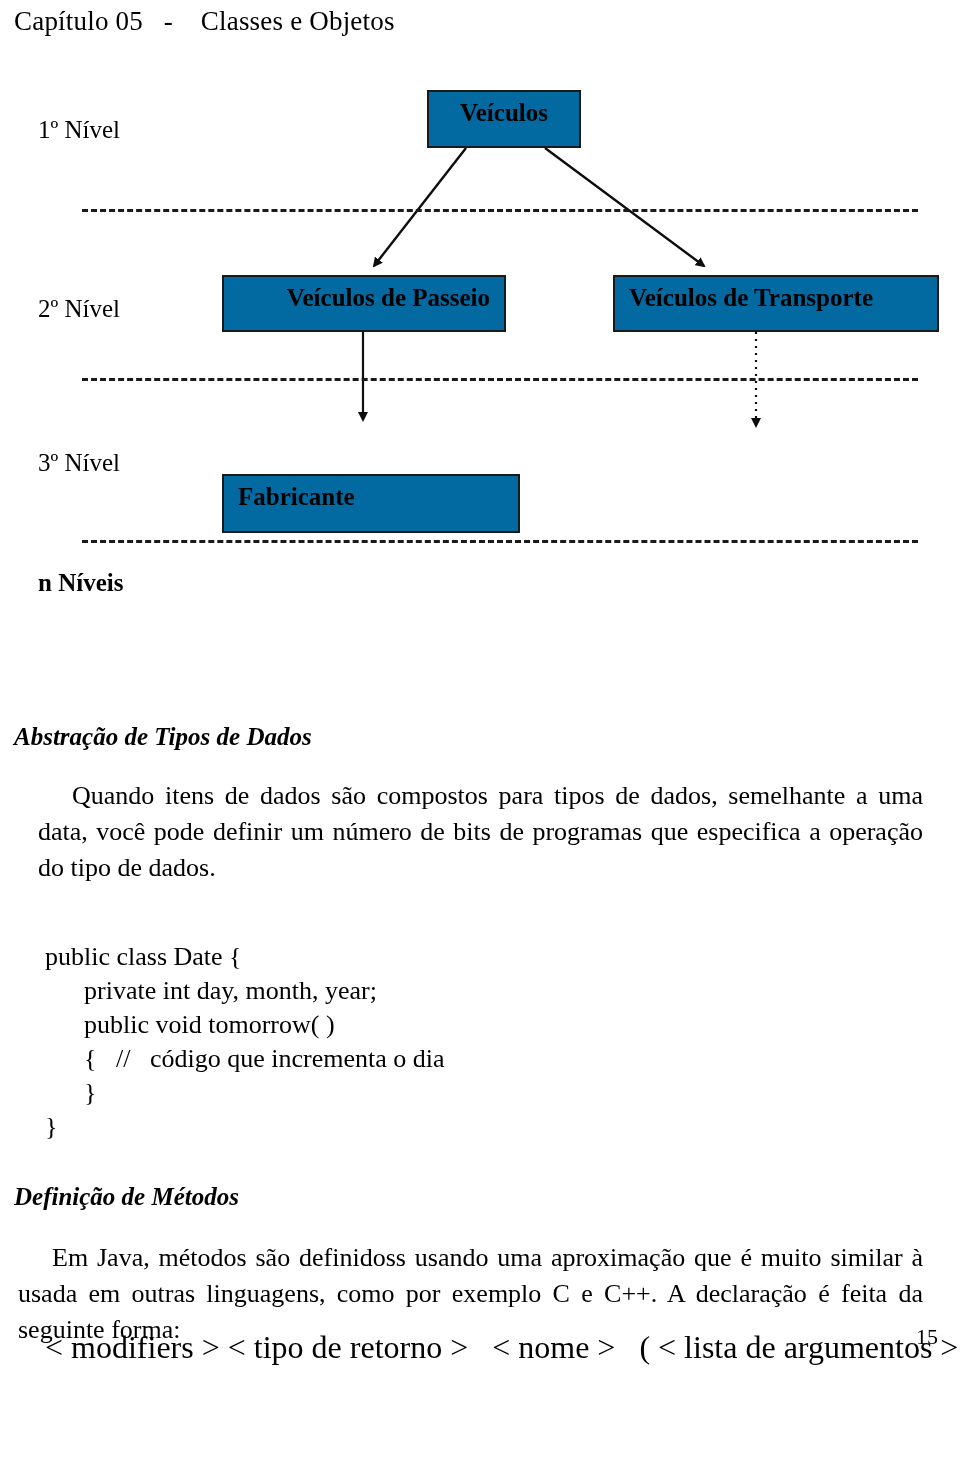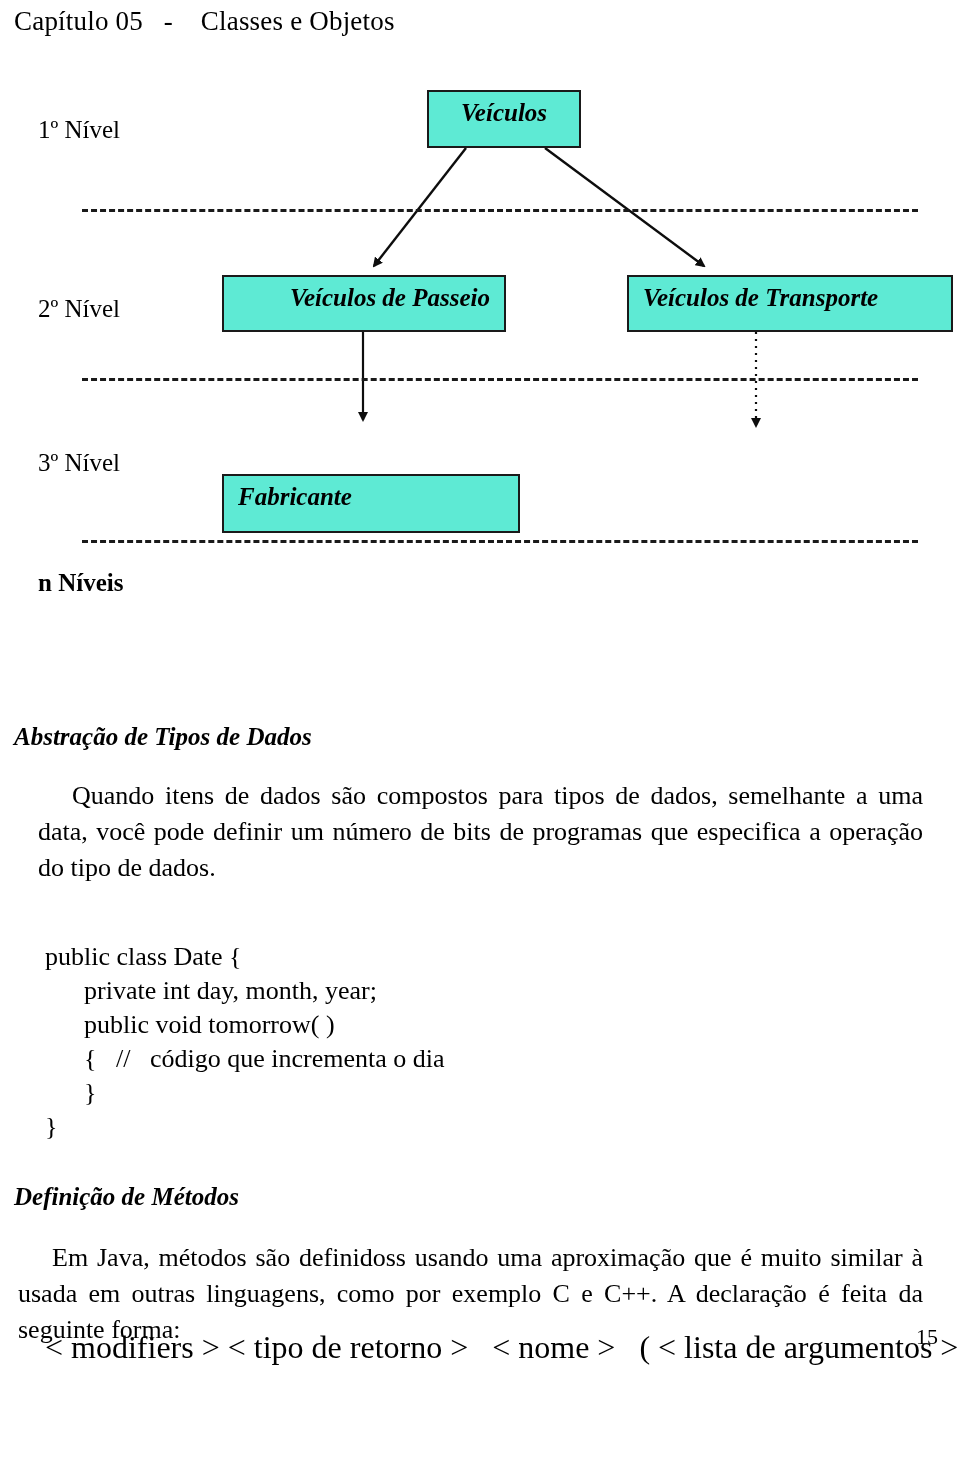--- a/index.html
+++ b/index.html
@@ -49,28 +49,27 @@
     white-space: nowrap;
   }
   .level-label.bold {
     font-weight: bold;
   }
 
   .node-box {
     position: absolute;
     box-sizing: border-box;
     border: 2px solid #1a1a1a;
-    background: #5eead4;
+    background: #0369a1;
     display: flex;
     align-items: flex-start;
     font-weight: bold;
     font-size: 25px;
     line-height: 30px;
     white-space: nowrap;
-    font-style: italic;
   }
   .node-box .node-label {
     padding: 6px 14px 0 14px;
   }
   .node-box.centered {
     justify-content: center;
   }
   .node-box.centered .node-label {
     padding-left: 0;
     padding-right: 0;
@@ -172,21 +171,21 @@
     <div class="level-label bold" style="left:38px; top:498px;">n Níveis</div>
 
     <div class="node-box centered" style="left:427px; top:20px; width:154px; height:58px;">
       <span class="node-label">Veículos</span>
     </div>
 
     <div class="node-box" style="left:222px; top:205px; width:284px; height:57px;justify-content:flex-end;">
       <span class="node-label">Veículos de Passeio</span>
     </div>
 
-    <div class="node-box" style="left:627px; top:205px; width:326px; height:57px;">
+    <div class="node-box" style="left:613px; top:205px; width:326px; height:57px;">
       <span class="node-label">Veículos de Transporte</span>
     </div>
 
     <div class="node-box" style="left:222px; top:360px; width:298px; height:59px;margin-top:44px;">
       <span class="node-label">Fabricante</span>
     </div>
 
     <div class="dash-rule" style="left:82px; top:139px; width:836px;"></div>
 
     <div class="dash-rule" style="left:82px; top:308px; width:836px;"></div>

